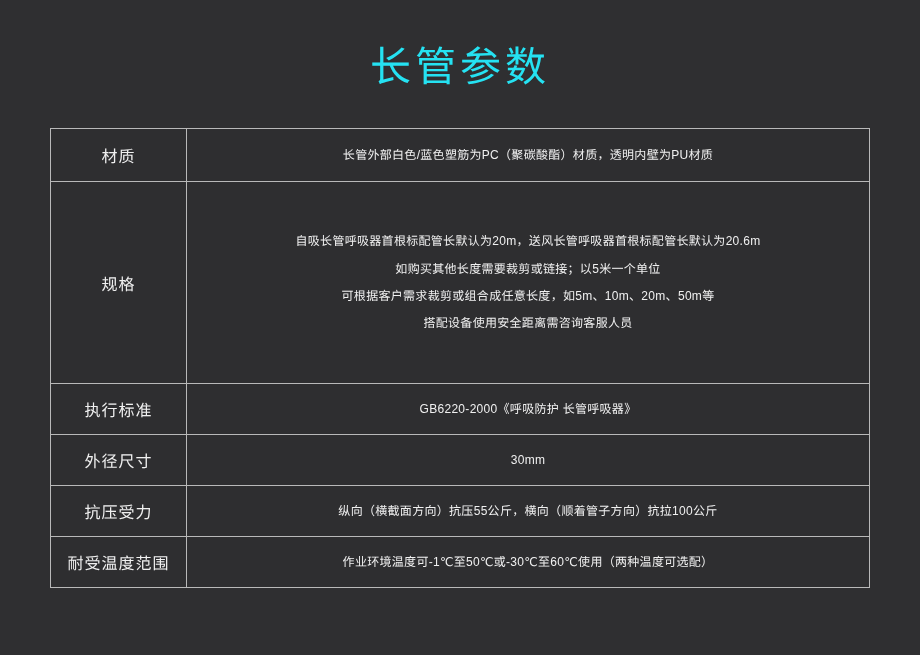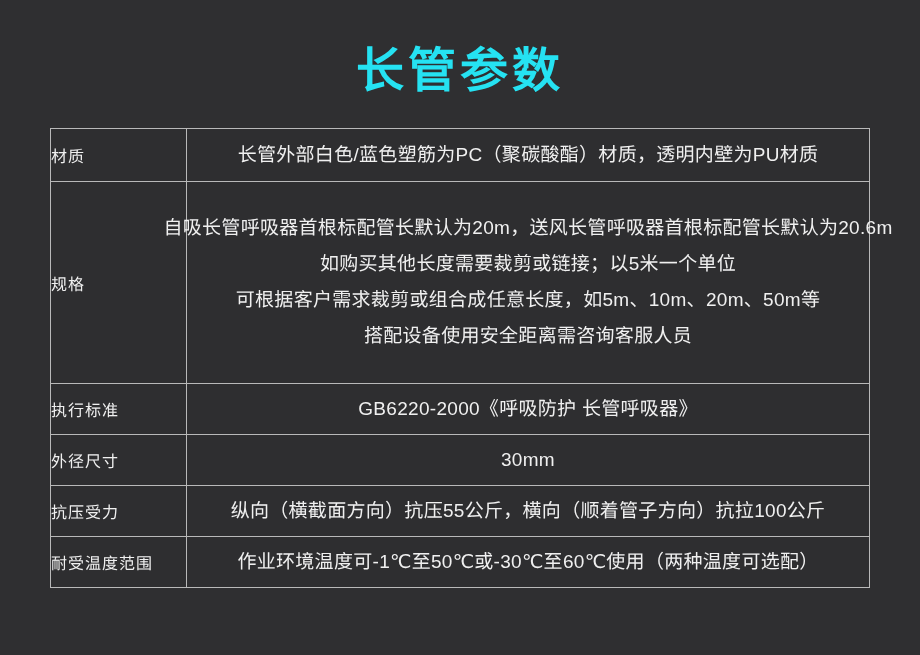--- a/index.html
+++ b/index.html
@@ -18,22 +18,22 @@
   }
   .page {
     position: relative;
     width: 920px;
     height: 655px;
     box-sizing: border-box;
   }
   .page-title {
     text-align: center;
     color: #25e2f2;
-    font-size: 48px;
-    font-weight: 700;
+    font-size: 41px;
+    font-weight: 400;
     letter-spacing: 4px;
     line-height: 1;
     margin: 0;
     padding-top: 47px;
     height: 52px;
     user-select: none;
   }
   .spec-table-wrap {
     position: absolute;
     left: 50px;
@@ -47,27 +47,28 @@
     background: #2e2e30;
   }
   table.spec-table td {
     border: 1px solid #b9b9b9;
     color: #f0f0f0;
     vertical-align: middle;
     padding: 0;
   }
   td.label-cell {
     width: 135px;
+    text-align: center;
     font-size: 16px;
     letter-spacing: 1px;
     padding: 6px 4px;
   }
   td.value-cell {
     text-align: center;
-    font-size: 19px;
+    font-size: 12px;
     letter-spacing: 0.3px;
     padding: 6px 10px;
   }
   tr.row-material td { height: 52px; }
   tr.row-spec td { height: 201px; }
   tr.row-standard td,
   tr.row-inner td,
   tr.row-outer td,
   tr.row-pressure td,
   tr.row-temp td { height: 50px; }

